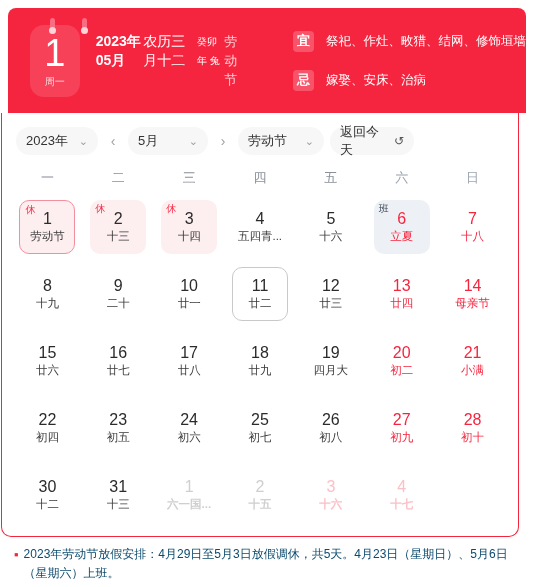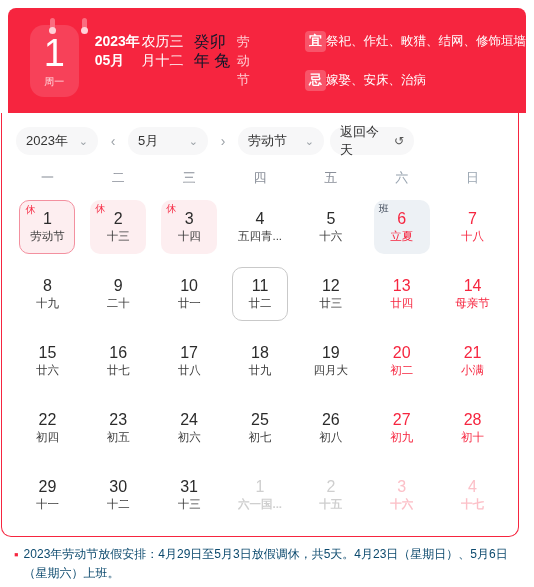--- a/index.html
+++ b/index.html
@@ -41,33 +41,33 @@
   }
   .cal-day {
     font-size: 38px; line-height: 38px; color: #ffffff;
     font-weight: 300; letter-spacing: 0; margin-top: 2px;
   }
   .cal-wd { font-size: 10px; color: #ffd8dd; margin-top: 3px; }
 
   .hdr-text { margin-left: 16px; display:flex; flex-direction:row; justify-content:center; }
   .hdr-text .l1 { font-size: 14px; color:#ffffff; line-height:19px; font-weight:600; }
   .hdr-text .l2 { font-size: 14px; color:#ffffff; line-height:19px; }
-  .hdr-text .l3 { font-size: 16px; color:#0f172a; line-height:19px; }
+  .hdr-text .l3 { font-size: 10px; color:#ffffff; line-height:19px; }
   .hdr-text .l4 { font-size: 13px; color:#ffccd3; line-height:19px; }
 
   .yiji { margin-left: 44px; display:flex; flex-direction:column; gap: 18px; }
   .yiji-row { display:flex; align-items:center; }
   .yiji-badge {
     width: 21px; height: 21px; border-radius: 4px;
     background: rgba(255,255,255,0.22);
     color:#ffffff; font-size: 13px;
     display:flex; align-items:center; justify-content:center;
     font-weight: 600;
   }
-  .yiji-txt { margin-left: 0; font-size: 12.5px; color:#ffffff; white-space: nowrap; }
+  .yiji-txt { margin-left: 12px; font-size: 12.5px; color:#ffffff; white-space: nowrap; }
 
   
   .card {
     position: absolute; left: 1px; top: 113px;
     width: 518px; height: 424px;
     background: #ffffff;
     border: 1px solid #f6253f;
     border-top: none;
     border-radius: 0 0 10px 10px;
   }
@@ -373,26 +373,20 @@
           </div>
         </div>
         <div class="cellwrap">
           <div class="cell weekend">
             <div class="num">28</div>
             <div class="lun">初十</div>
           </div>
         </div>
         <div class="cellwrap">
           <div class="cell">
-            <div class="num">29</div>
-            <div class="lun">十一</div>
-          </div>
-        </div>
-        <div class="cellwrap">
-          <div class="cell">
             <div class="num">30</div>
             <div class="lun">十二</div>
           </div>
         </div>
         <div class="cellwrap">
           <div class="cell">
             <div class="num">31</div>
             <div class="lun">十三</div>
           </div>
         </div>

